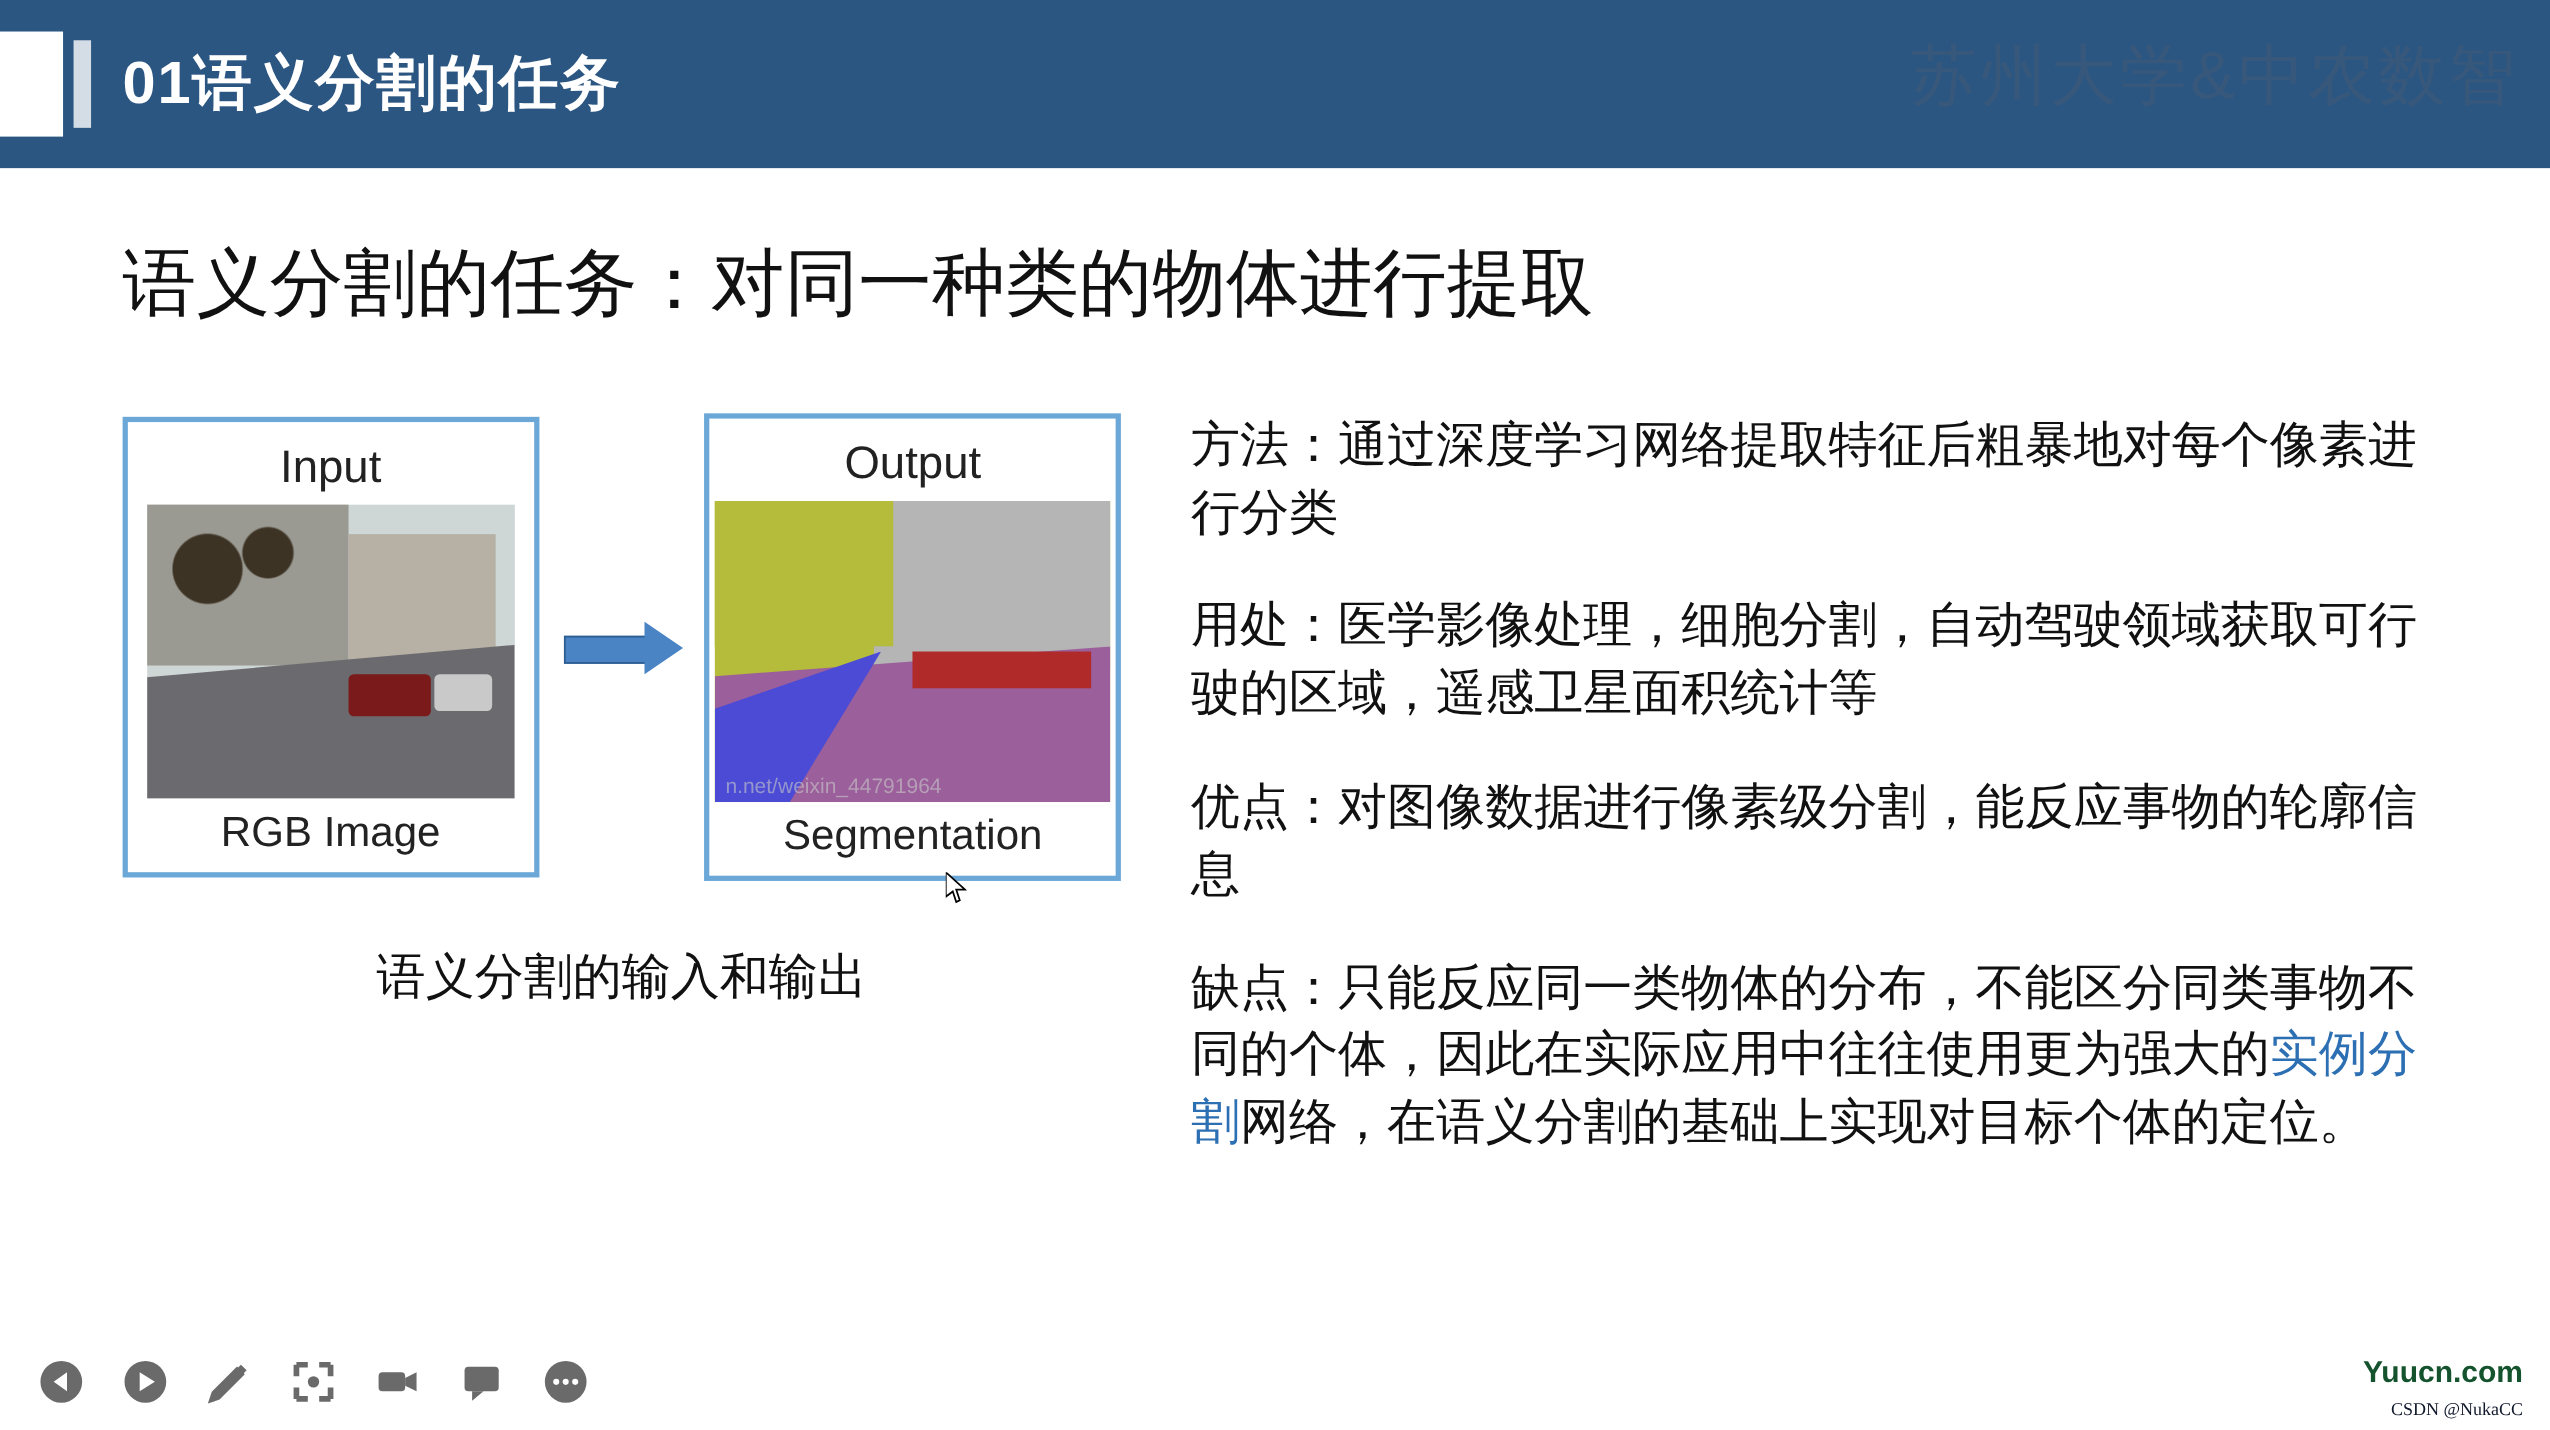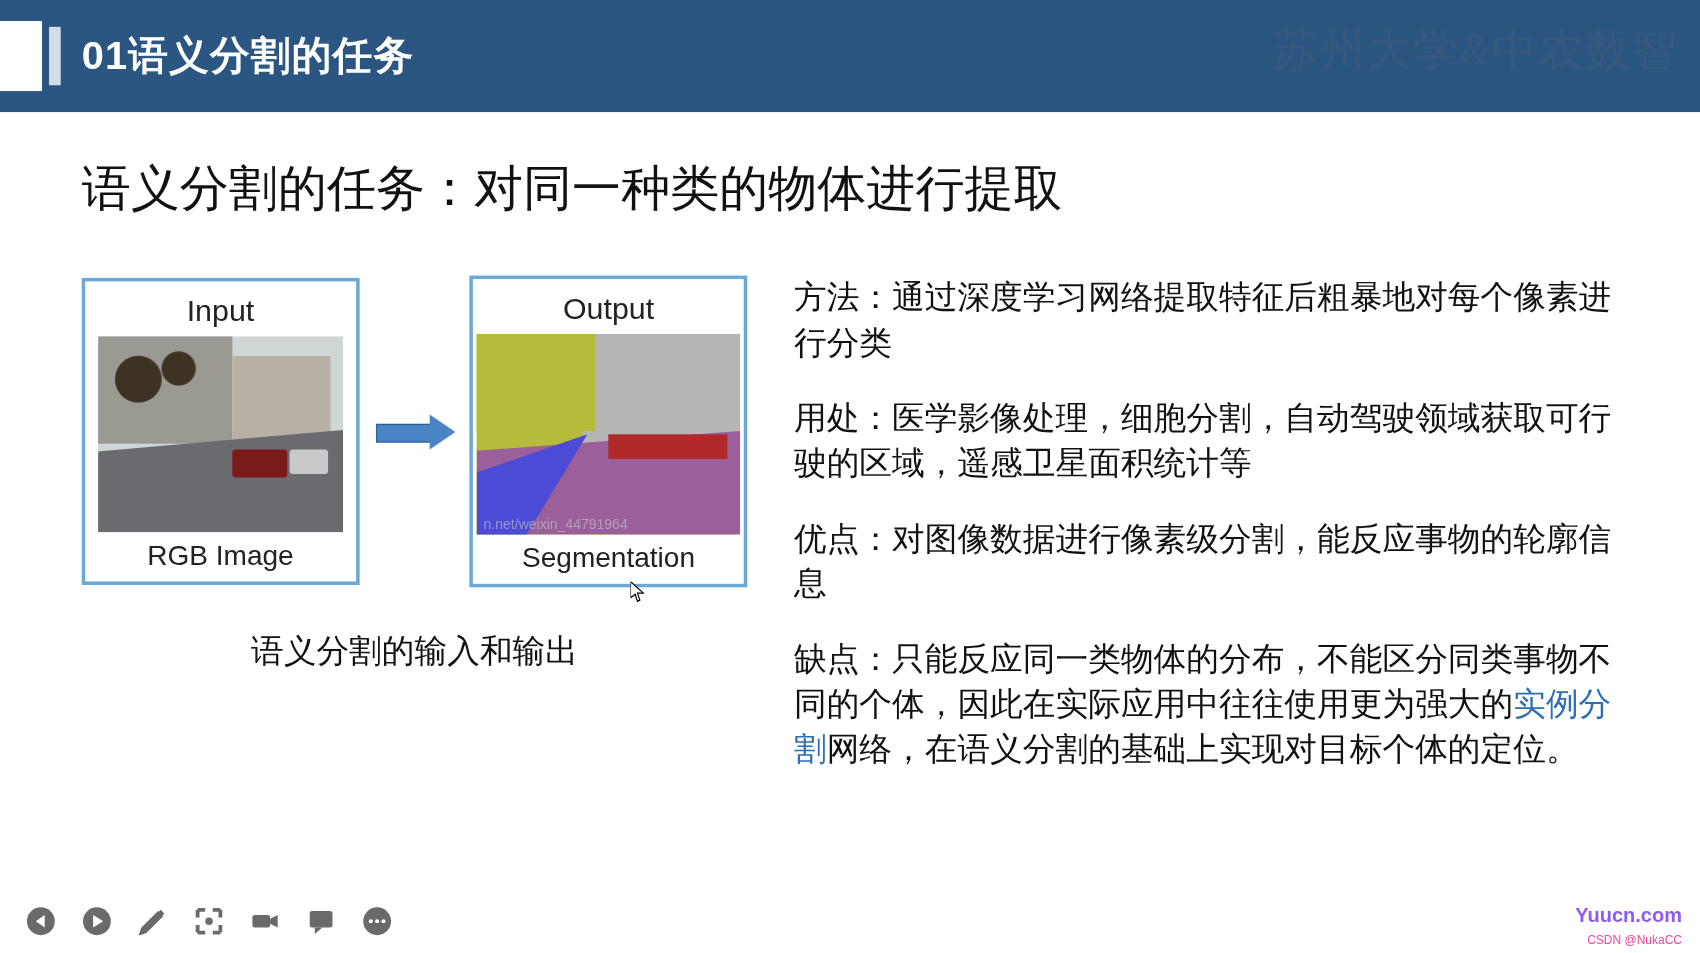--- a/index.html
+++ b/index.html
@@ -185,30 +185,30 @@
     justify-content: center;
     cursor: pointer;
   }
   .toolbar .tb svg { width: 100%; height: 100%; fill: #6a6a6a; }
   .yu-wm {
     position: absolute;
     right: 18px;
     bottom: 26px;
     font-size: 20px;
     font-weight: bold;
-    color: #8b5cf6;
+    color: #14532d;
     font-family: sans-serif;
   }
   .csdn-wm {
     position: absolute;
     right: 18px;
     bottom: 6px;
     font-size: 12px;
-    color: #ec4899;
-    font-family: Liberation Sans, sans-serif;
+    color: #0f172a;
+    font-family: Liberation Serif, serif;
   }
   .cursor {
     position: absolute;
     left: 540px;
     top: 498px;
     width: 12px; height: 18px;
     transform: scale(1);
   }
   .cursor svg { width: 100%; height: 100%; }
 </style>

